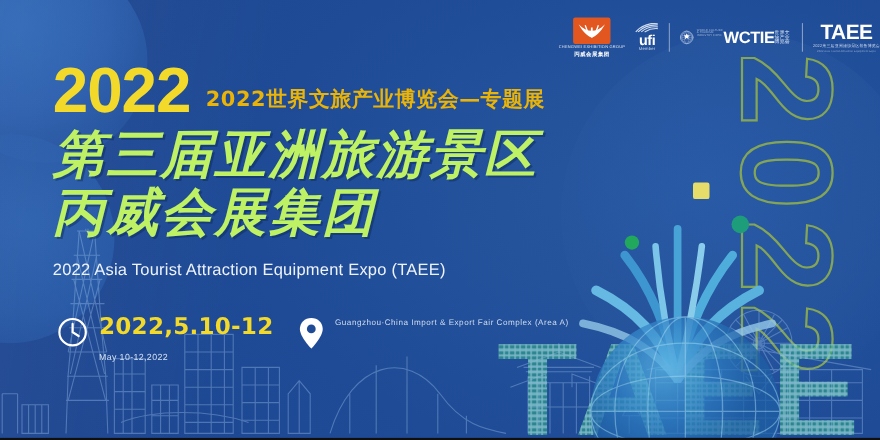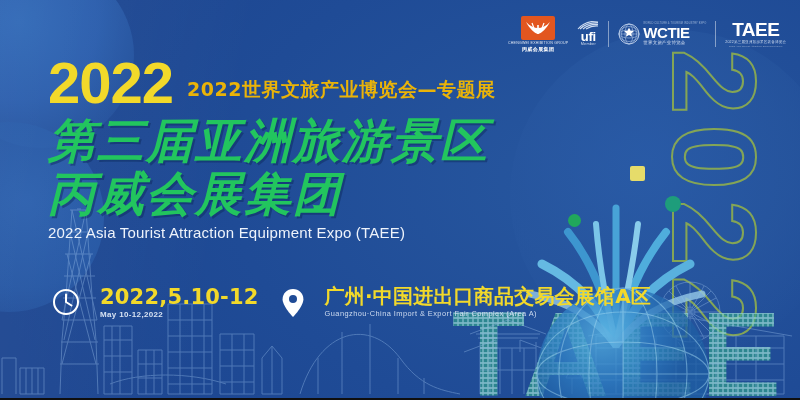--- a/index.html
+++ b/index.html
@@ -94,21 +94,21 @@
   }
   .logo-cmc .cap{font-size:3.6px;color:#dfe7f4;letter-spacing:.2px;white-space:nowrap;}
   .logo-cmc .cap2{font-size:5px;color:#fff;letter-spacing:.4px;font-weight:700;}
   .logo-ufi{display:flex;flex-direction:column;align-items:center;line-height:1;}
   .logo-ufi .wave{width:22px;height:9px;}
   .logo-ufi .nm{font-size:13px;color:#fff;font-weight:700;letter-spacing:-.3px;}
   .logo-ufi .sub{font-size:3.8px;color:#cdd9ec;letter-spacing:.2px;}
   .divider{width:1px;height:26px;background:rgba(255,255,255,.45);}
   .logo-wctie{display:flex;align-items:center;gap:3px;}
   .logo-wctie .globe-ic{width:22px;height:22px;}
-  .logo-wctie .txtwrap{display:flex;flex-direction:column;line-height:1;justify-content:space-between;}
+  .logo-wctie .txtwrap{display:flex;line-height:1;justify-content:space-between;}
   .logo-wctie .main{font-size:15px;font-weight:700;color:#fff;letter-spacing:-.4px;}
   .logo-wctie .cn{font-size:4.4px;color:#dce6f6;letter-spacing:.3px;margin-top:1px;}
   .logo-wctie .en{font-size:2.6px;color:#9fb6d8;letter-spacing:.1px;}
   .logo-taee{display:flex;flex-direction:column;align-items:center;line-height:1;}
   .logo-taee .main{font-size:19px;font-weight:700;color:#fff;letter-spacing:-.5px;}
   .logo-taee .cn{font-size:3.6px;color:#cfdcf0;letter-spacing:.15px;margin-top:2px;white-space:nowrap;}
   .logo-taee .en{font-size:2.5px;color:#93a9cc;letter-spacing:.1px;white-space:nowrap;margin-top:1px;}
   
   .content{position:absolute;left:48px;top:56px;z-index:5;}
   .row-year{display:flex;align-items:flex-end;gap:14px;}
@@ -116,42 +116,42 @@
     font-size:58px;font-weight:700;color:#f2d92a;line-height:.92;
     letter-spacing:-1px;font-family:"Liberation Sans",sans-serif;
   }
   .year-sub{
     font-size:19px;font-weight:700;color:#eab308;
     letter-spacing:.5px;padding-bottom:6px;white-space:nowrap;
     font-family:"DejaVu Sans",sans-serif;
   }
   .title-cn{
     margin-top:6px;
-    font-size:47px;font-weight:700;color:#22c55e;
+    font-size:47px;font-weight:700;color:#bef264;
     line-height:1.12;letter-spacing:2px;
     font-style:italic;
     text-shadow:2px 2px 0 rgba(12,40,88,.45);
     font-family:"DejaVu Sans",sans-serif;
     white-space:nowrap;
   }
   .title-cn .l2{display:block;}
   .title-en{
-    margin-top:3px;
+    margin-top:16px;
     font-size:15px;color:#eef3fb;letter-spacing:.2px;font-weight:400;
   }
   
   .info{
     position:absolute;left:52px;top:286px;z-index:5;
     display:flex;align-items:flex-start;gap:22px;
   }
-  .info-item{display:flex;align-items:flex-start;gap:20px;}
+  .info-item{display:flex;align-items:flex-start;gap:10px;}
   .ic{flex:0 0 auto;margin-top:2px;}
   .info-txt{display:flex;flex-direction:column;line-height:1.05;}
   .info-main{font-size:21px;font-weight:700;color:#f2d92a;letter-spacing:.2px;white-space:nowrap;font-family:"DejaVu Sans",sans-serif;}
-  .info-sub{font-size:8px;color:#d7e2f2;letter-spacing:.35px;margin-top:3px;white-space:nowrap;font-weight:bold;}
+  .info-sub{font-size:8px;color:#d7e2f2;letter-spacing:.35px;margin-top:13px;white-space:nowrap;}
   .venue-main{font-size:20px;font-weight:700;color:#f2d92a;letter-spacing:.2px;white-space:nowrap;font-family:"DejaVu Sans",sans-serif;}
   .venue-sub{font-size:7.4px;color:#cfdcf0;letter-spacing:.45px;margin-top:3px;white-space:nowrap;}
 </style>
 </head>
 <body>
 
 <div class="banner">
 
   <div class="bg-base"></div>
   <div class="blob-tl"></div>
@@ -326,20 +326,19 @@
         <div class="info-sub">May 10-12,2022</div>
       </div>
     </div>
 
     <div class="info-item">
       <svg class="ic" width="24" height="30" viewBox="0 0 24 30">
         <path d="M12 1 C6 1 1.6 5.4 1.6 11.2 C1.6 18.4 12 29 12 29 C12 29 22.4 18.4 22.4 11.2 C22.4 5.4 18 1 12 1Z" fill="#ffffff"></path>
         <circle cx="12" cy="11" r="4" fill="#1f4b96"></circle>
       </svg>
       <div class="info-txt">
-        <div class="venue-main">广州·中国进出口商品交易会展馆A区</div>
         <div class="venue-sub">Guangzhou·China Import &amp; Export Fair Complex (Area A)</div>
       </div>
     </div>
 
   </div>
 
 </div>
 
 </body></html>

